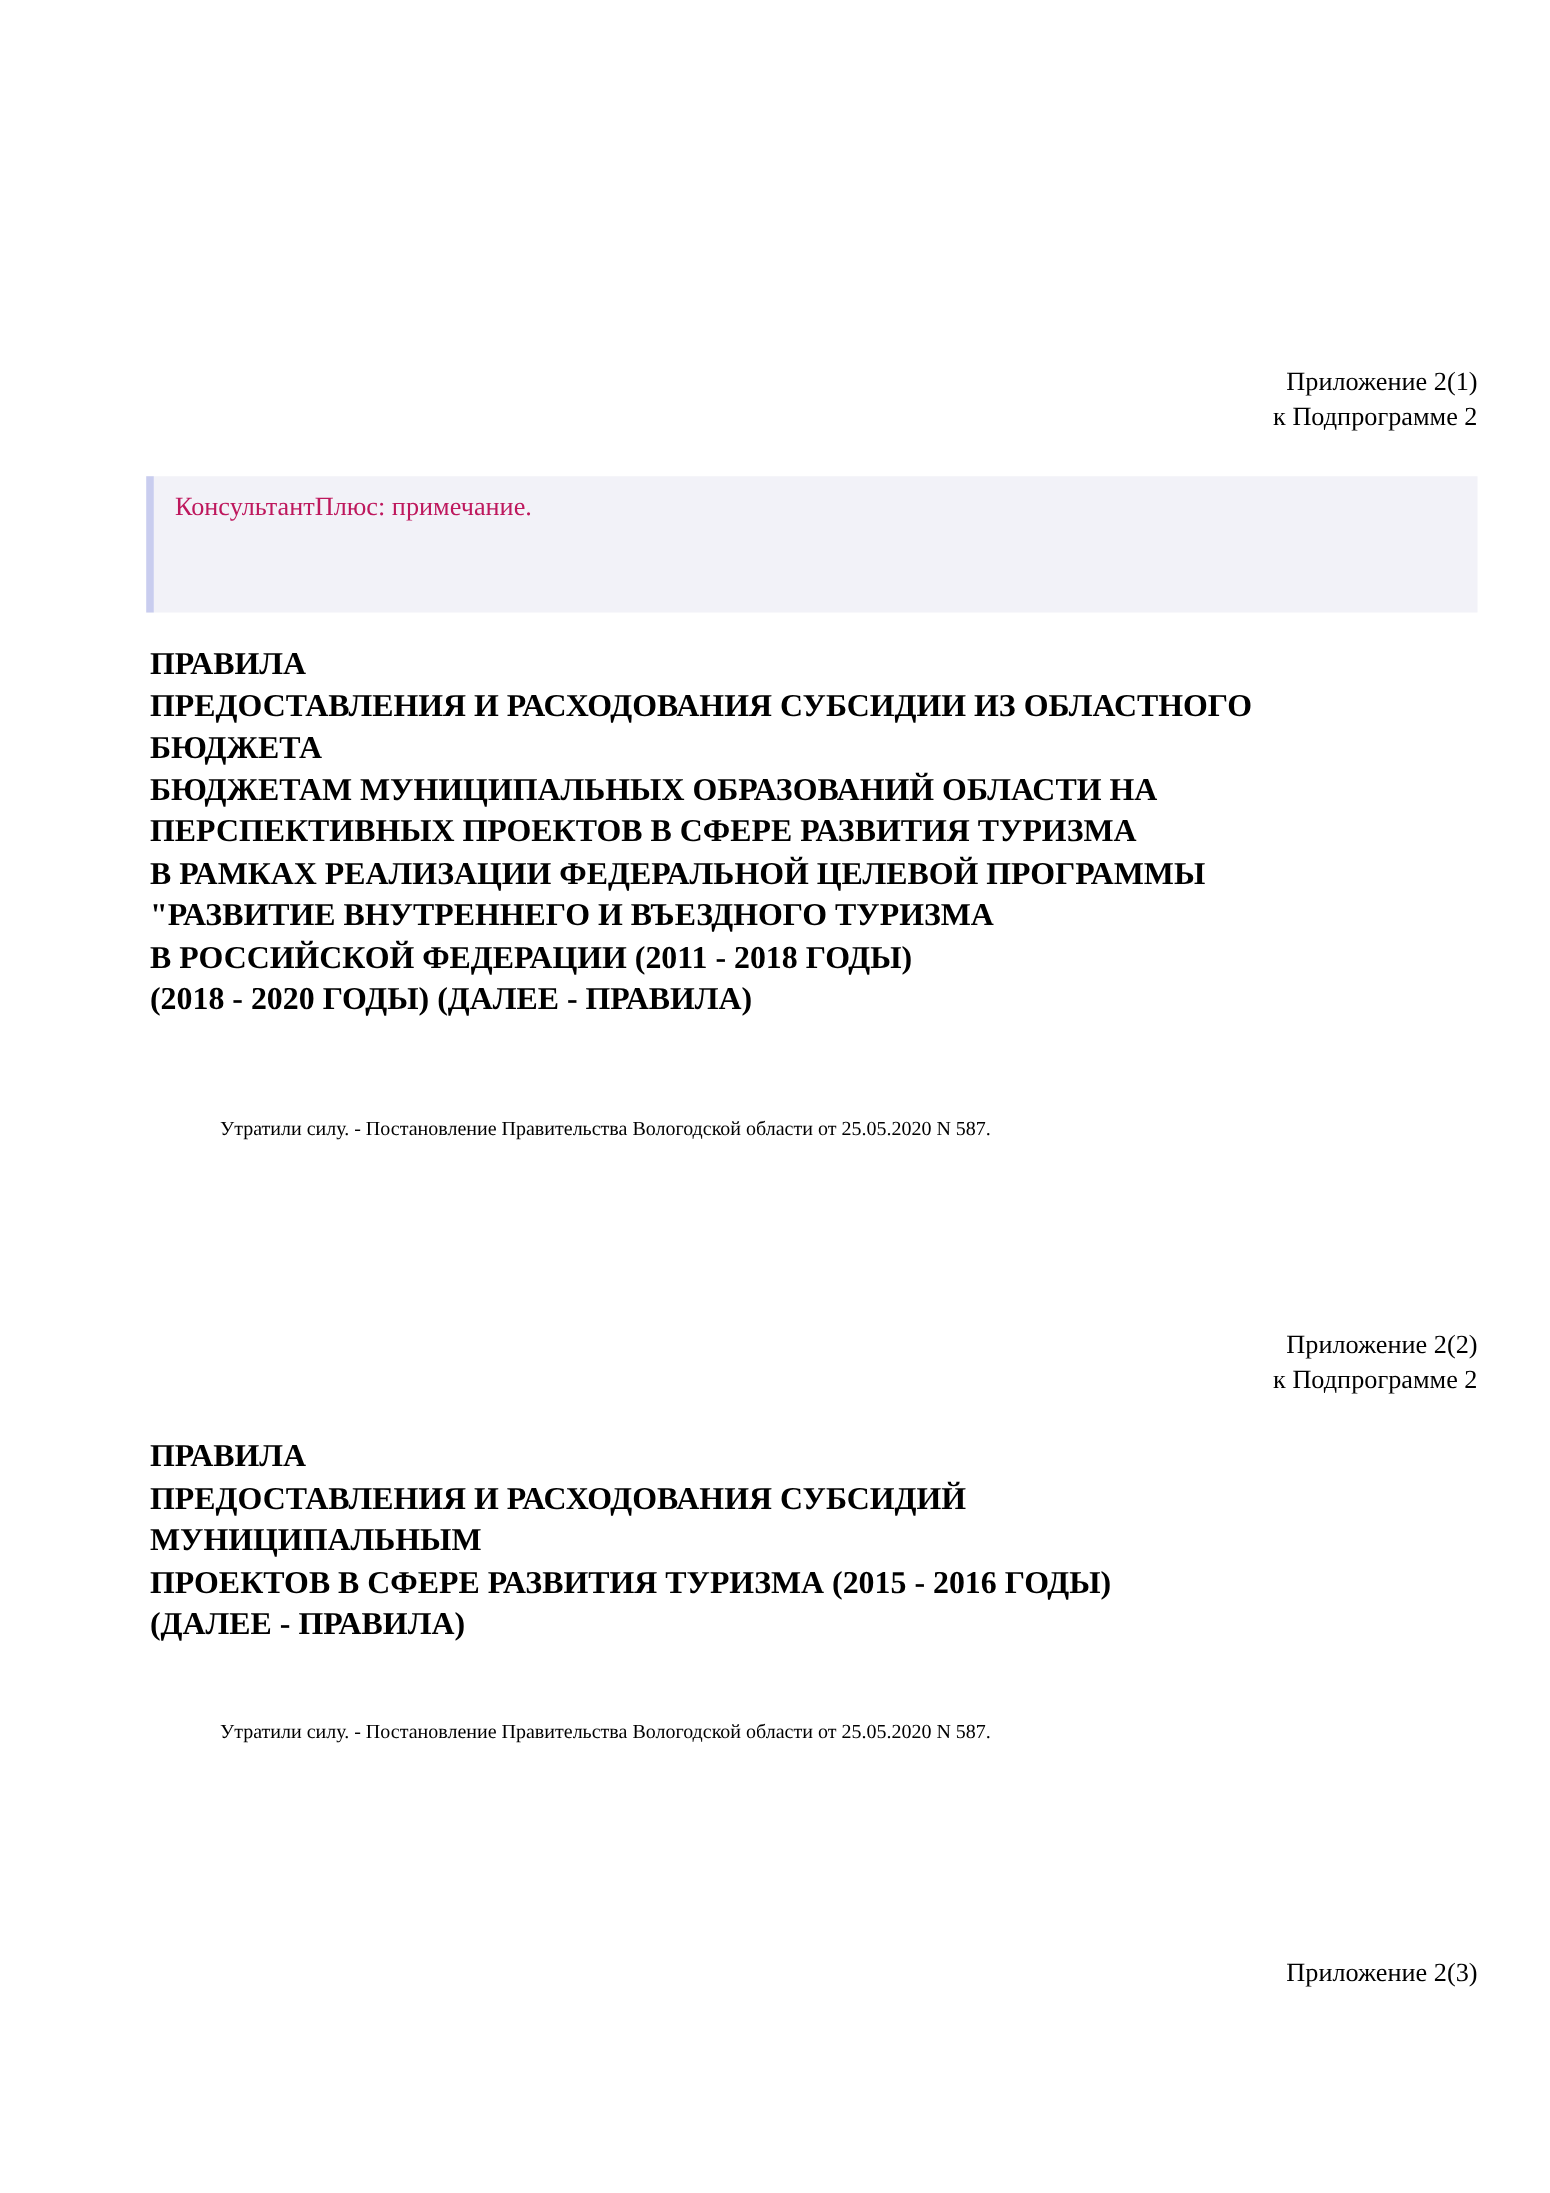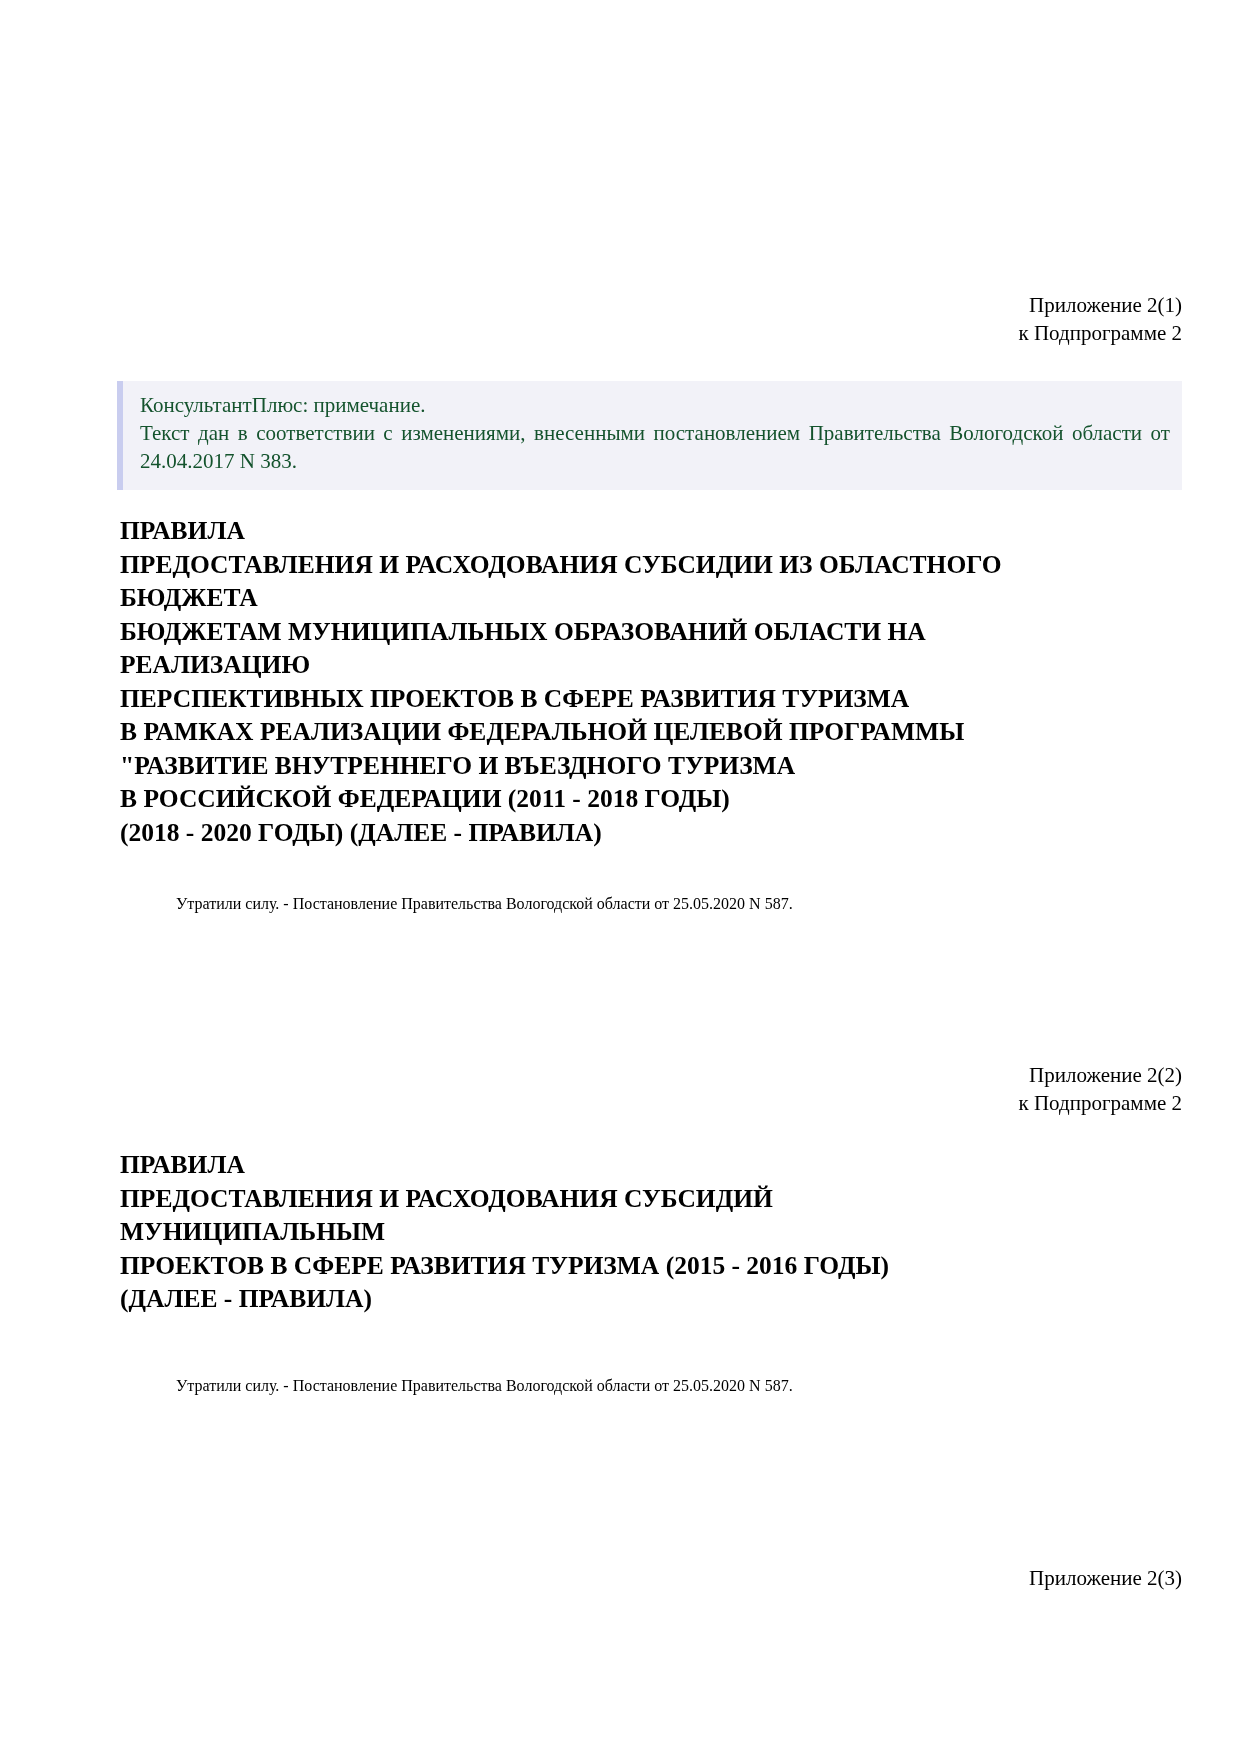--- a/index.html
+++ b/index.html
@@ -34,21 +34,21 @@
     .note-box {
       position: absolute;
       left: 117px;
       top: 381px;
       width: 1065px;
       height: 109px;
       background: #f2f2f8;
       border-left: 6px solid #c9cdef;
       box-sizing: border-box;
       padding: 10px 12px 0 17px;
-      color: #14532d;
+      color: #be185d;
       font-size: 21px;
       line-height: 28px;
     }
     .note-box .note-body {
       text-align: justify;
       text-align-last: left;
     }
 
     .title-block {
       position: absolute;
@@ -75,29 +75,27 @@
 
 <div class="page">
 
   <div class="appendix-ref" style="top:291px;">
     <div>Приложение 2(1)</div>
     <div>к Подпрограмме 2</div>
   </div>
 
   <div class="note-box">
     <div>КонсультантПлюс: примечание.</div>
-    <div class="note-body">Текст дан в соответствии с изменениями, внесенными постановлением Правительства Вологодской области от 24.04.2017 N 383.</div>
   </div>
 
   <div class="title-block" style="top:514px;">
     <div>ПРАВИЛА</div>
     <div>ПРЕДОСТАВЛЕНИЯ И РАСХОДОВАНИЯ СУБСИДИИ ИЗ ОБЛАСТНОГО</div>
     <div>БЮДЖЕТА</div>
     <div>БЮДЖЕТАМ МУНИЦИПАЛЬНЫХ ОБРАЗОВАНИЙ ОБЛАСТИ НА</div>
-    <div>РЕАЛИЗАЦИЮ</div>
     <div>ПЕРСПЕКТИВНЫХ ПРОЕКТОВ В СФЕРЕ РАЗВИТИЯ ТУРИЗМА</div>
     <div>В РАМКАХ РЕАЛИЗАЦИИ ФЕДЕРАЛЬНОЙ ЦЕЛЕВОЙ ПРОГРАММЫ</div>
     <div>"РАЗВИТИЕ ВНУТРЕННЕГО И ВЪЕЗДНОГО ТУРИЗМА</div>
     <div>В РОССИЙСКОЙ ФЕДЕРАЦИИ (2011 - 2018 ГОДЫ)</div>
     <div>(2018 - 2020 ГОДЫ) (ДАЛЕЕ - ПРАВИЛА)</div>
   </div>
 
   <div class="repeal-note" style="top:890px;">Утратили силу. - Постановление Правительства Вологодской области от 25.05.2020 N 587.</div>
 
   <div class="appendix-ref" style="top:1061px;">

